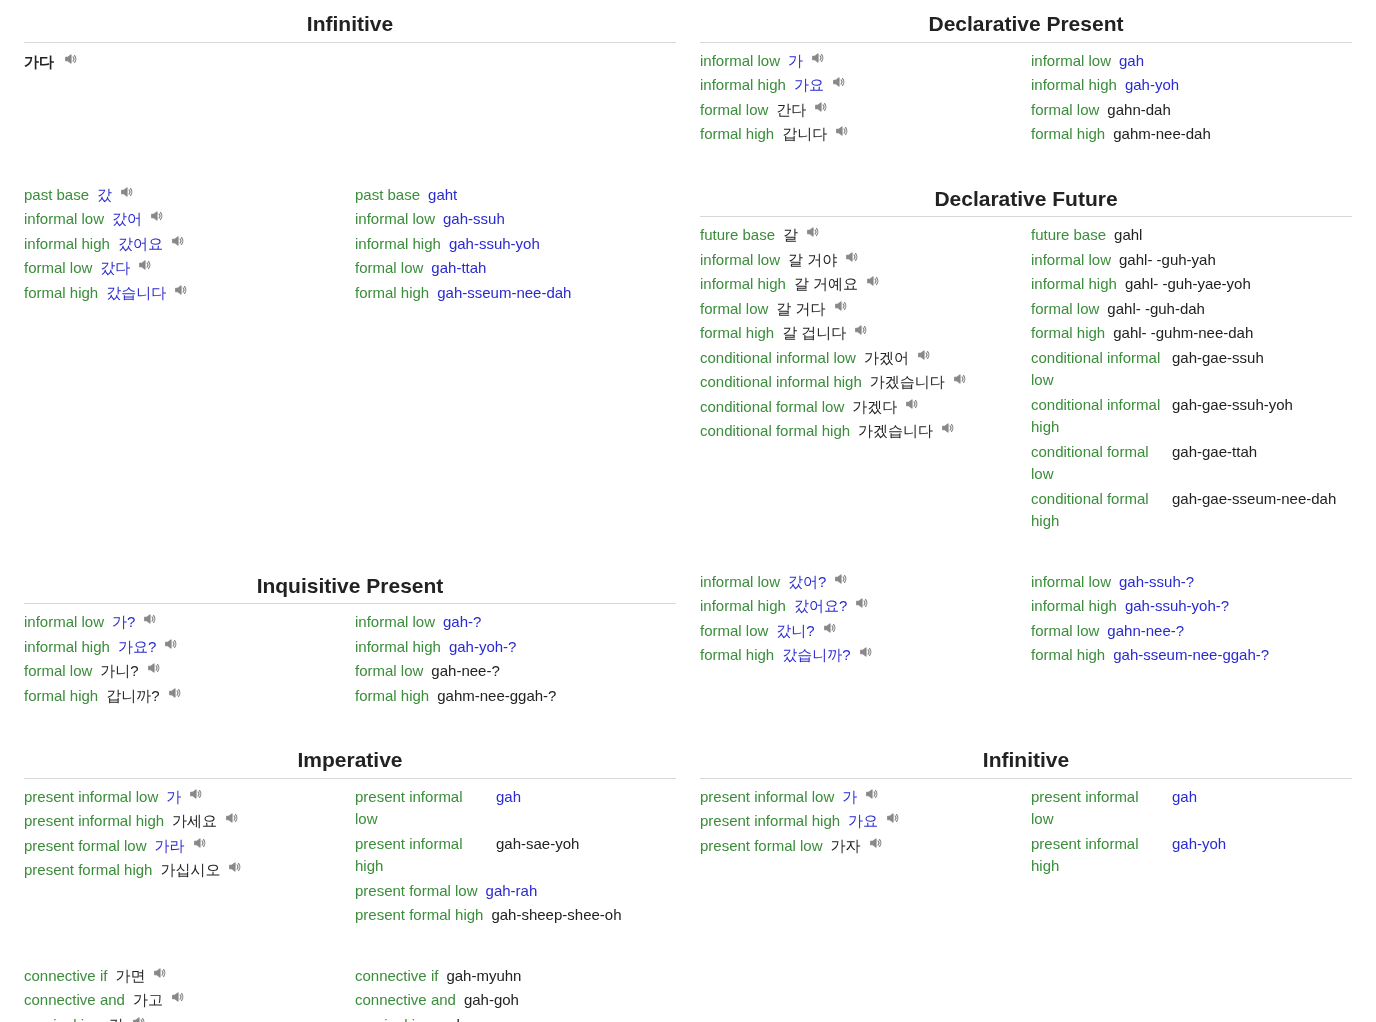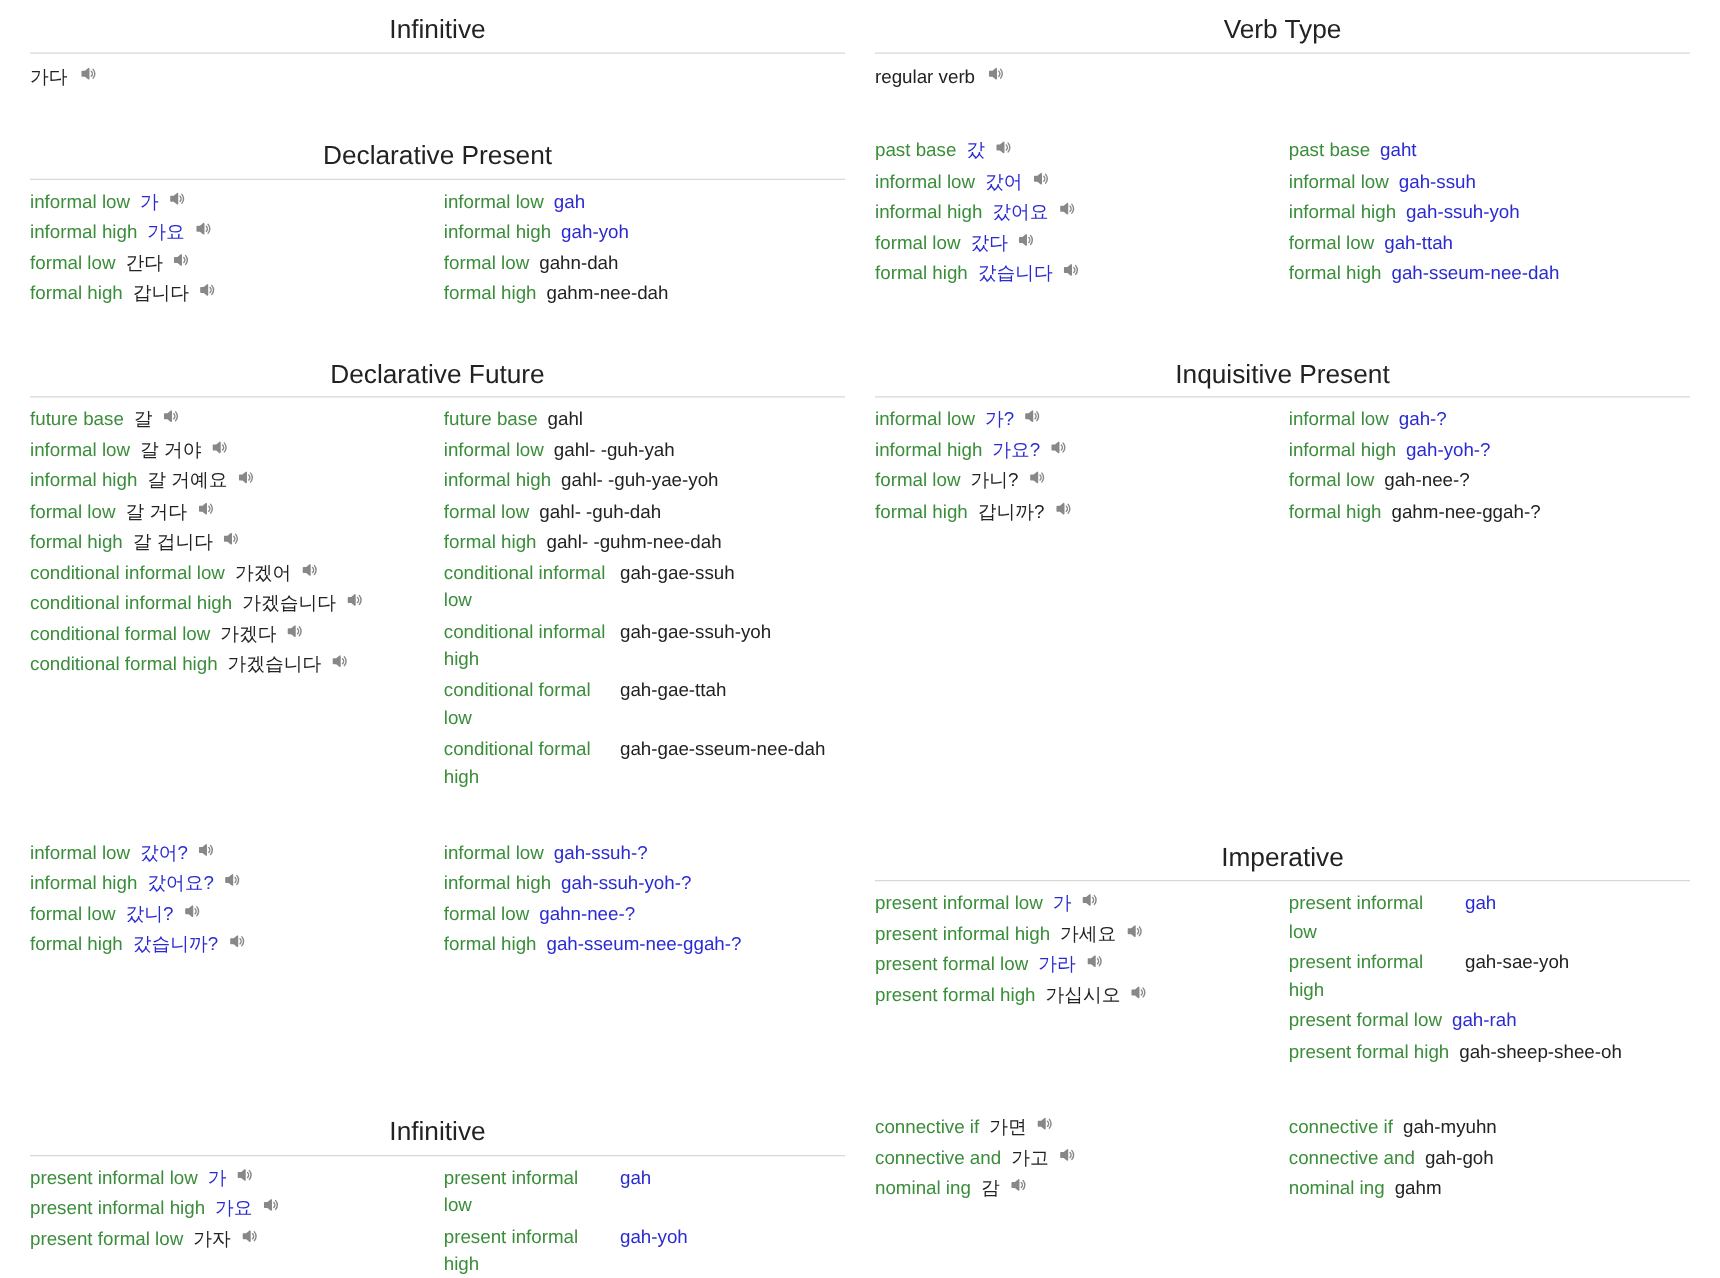--- a/index.html
+++ b/index.html
@@ -13,32 +13,33 @@
   }
   .outer {
     display: grid;
     grid-template-columns: 1fr 1fr;
     column-gap: 24px;
     row-gap: 36px;
   }
   .panel {}
   .panel-title {
     font-size: 21px;
-    font-weight: 400;
+    font-weight: 700;
     color: #222;
     text-align: center;
     padding-bottom: 2px;
     border-bottom: 1px solid #d8d8d8;
     margin-bottom: 6px;
   }
   .single .body {
     padding-top: 2px;
     display:flex;
     align-items:flex-start;
     gap:8px;
+    font-weight:bold;
   }
   .cols {
     display: grid;
     grid-template-columns: 1fr 1fr;
     column-gap: 10px;
   }
   .row {
     display: flex;
     align-items: flex-start;
     gap: 6px;
@@ -74,33 +75,20 @@
         <span class="val">가다</span>
         <span class="speaker">
           <svg viewBox="0 0 24 24" fill="none" stroke="#888" stroke-width="2" stroke-linecap="round" stroke-linejoin="round">
             <polygon fill="#888" stroke="#888" points="3,9 7,9 12,5 12,19 7,15 3,15"></polygon>
             <path d="M15.5 8.5a5 5 0 0 1 0 7"></path>
             <path d="M18 6a9 9 0 0 1 0 12"></path>
           </svg>
         </span>
       </div>
     </div>
-    <div class="panel single">
-      <div class="panel-title">Verb Type</div>
-      <div class="body">
-        <span class="val">regular verb</span>
-        <span class="speaker">
-          <svg viewBox="0 0 24 24" fill="none" stroke="#888" stroke-width="2" stroke-linecap="round" stroke-linejoin="round">
-            <polygon fill="#888" stroke="#888" points="3,9 7,9 12,5 12,19 7,15 3,15"></polygon>
-            <path d="M15.5 8.5a5 5 0 0 1 0 7"></path>
-            <path d="M18 6a9 9 0 0 1 0 12"></path>
-          </svg>
-        </span>
-      </div>
-    </div>
     <div class="panel">
       <div class="panel-title">Declarative Present</div>
       <div class="cols">
         <div class="col han">
           <div class="row">
             <span class="key">informal low</span>
             <span class="val link">가</span>
             <span class="speaker">
               <svg viewBox="0 0 24 24" fill="none" stroke="#888" stroke-width="2" stroke-linecap="round" stroke-linejoin="round">
                 <polygon fill="#888" stroke="#888" points="3,9 7,9 12,5 12,19 7,15 3,15"></polygon>

